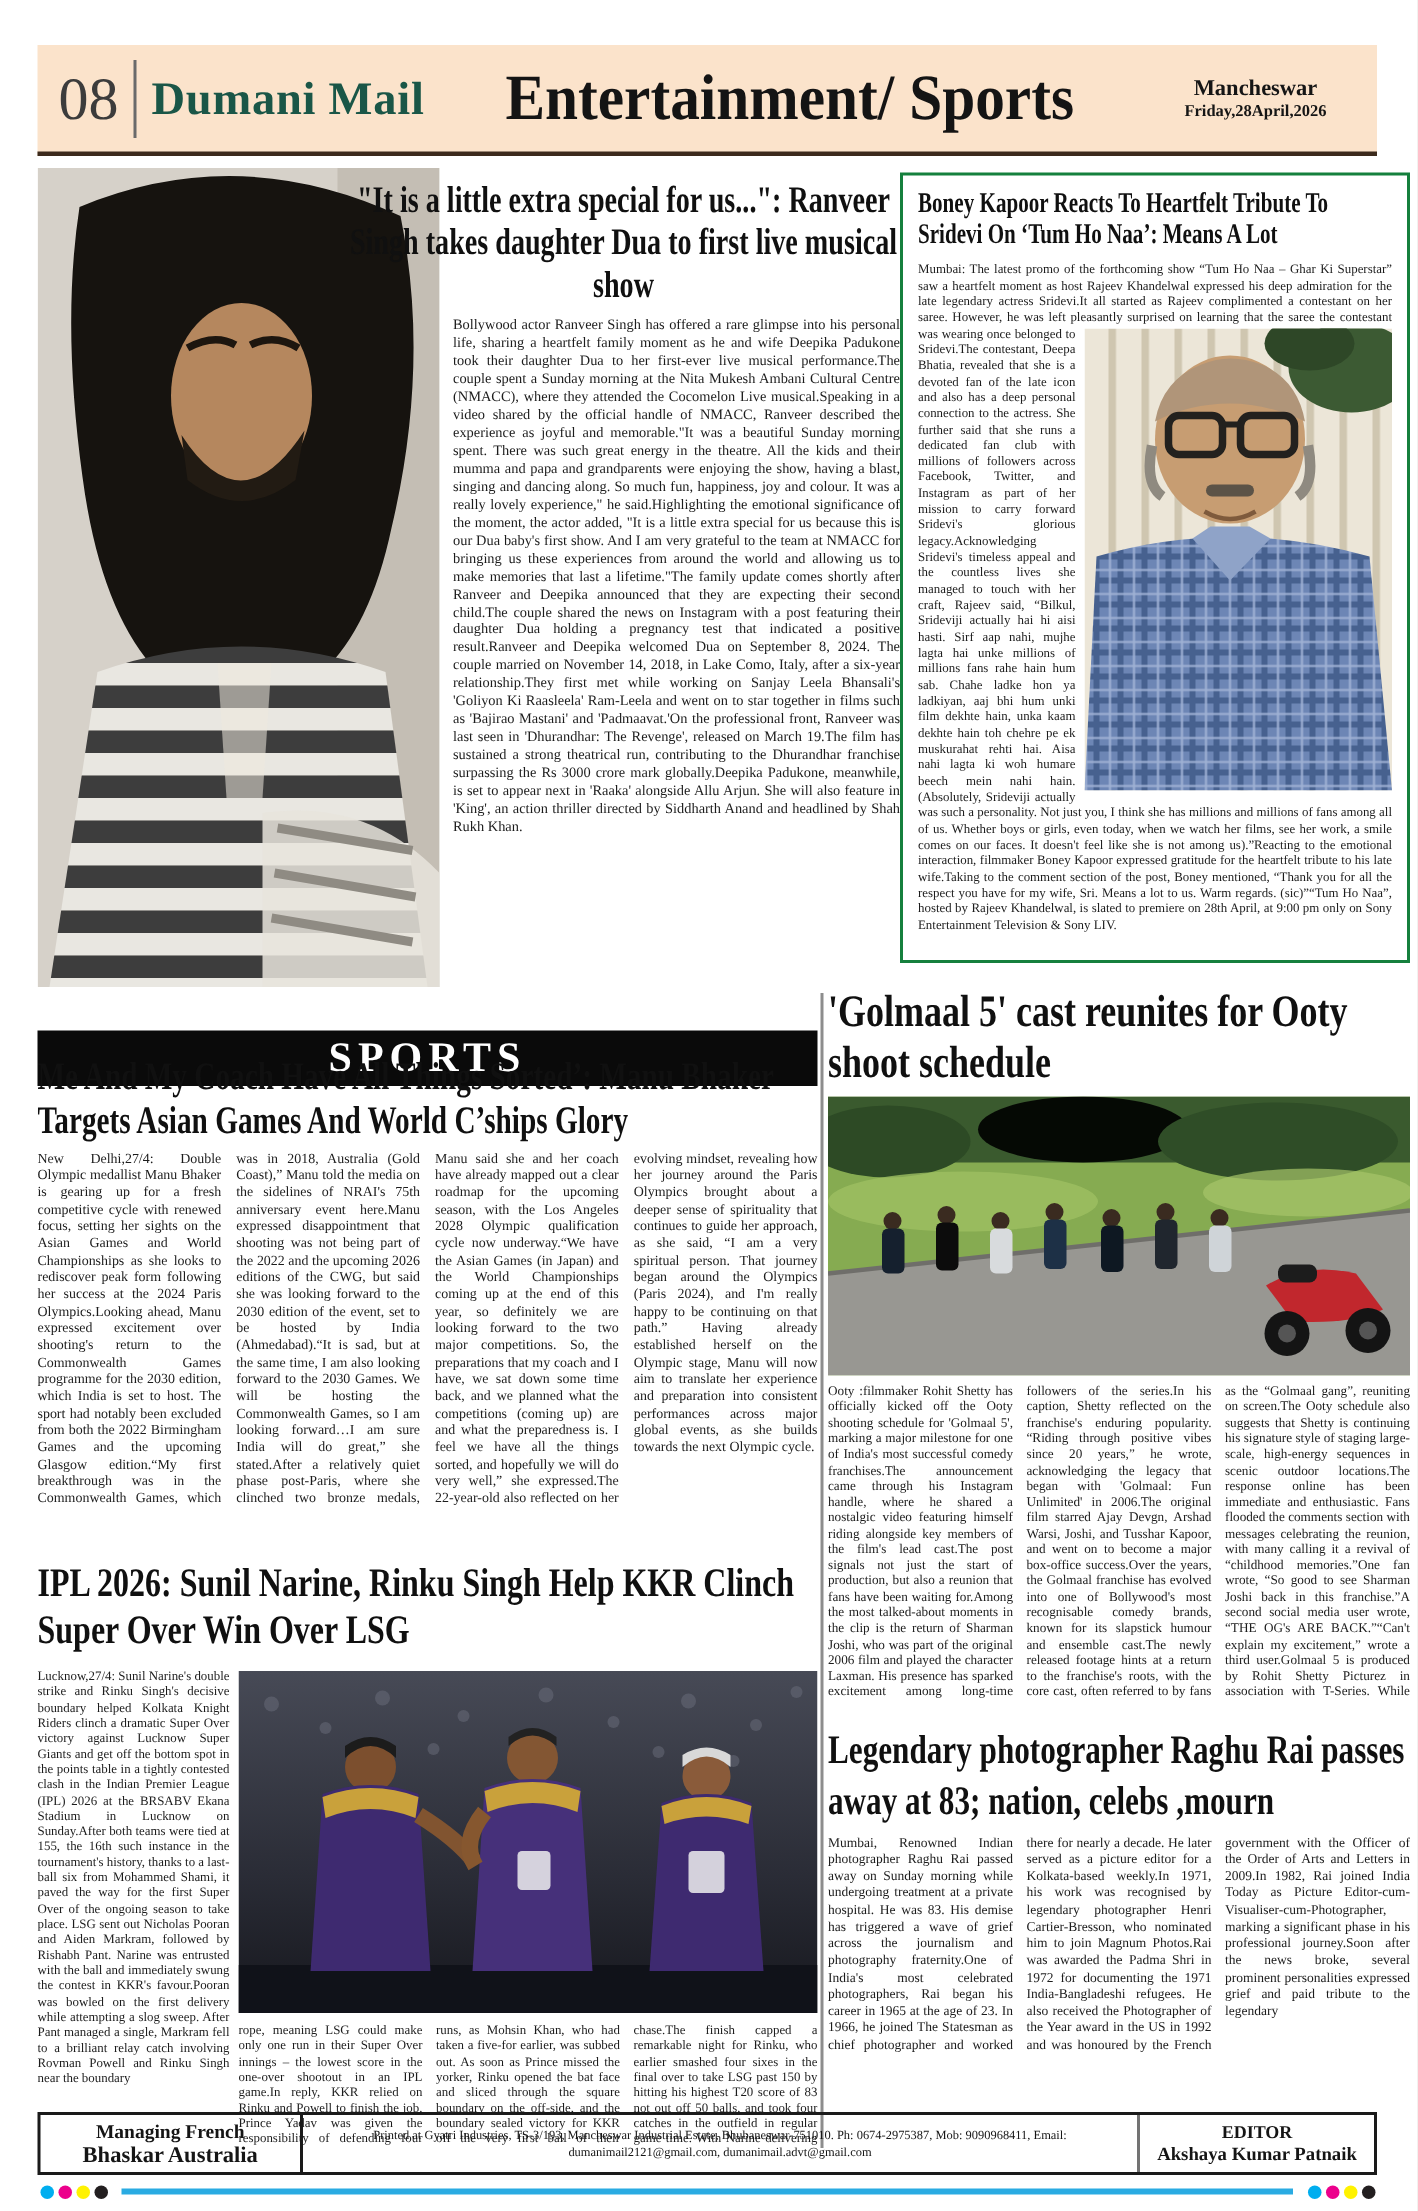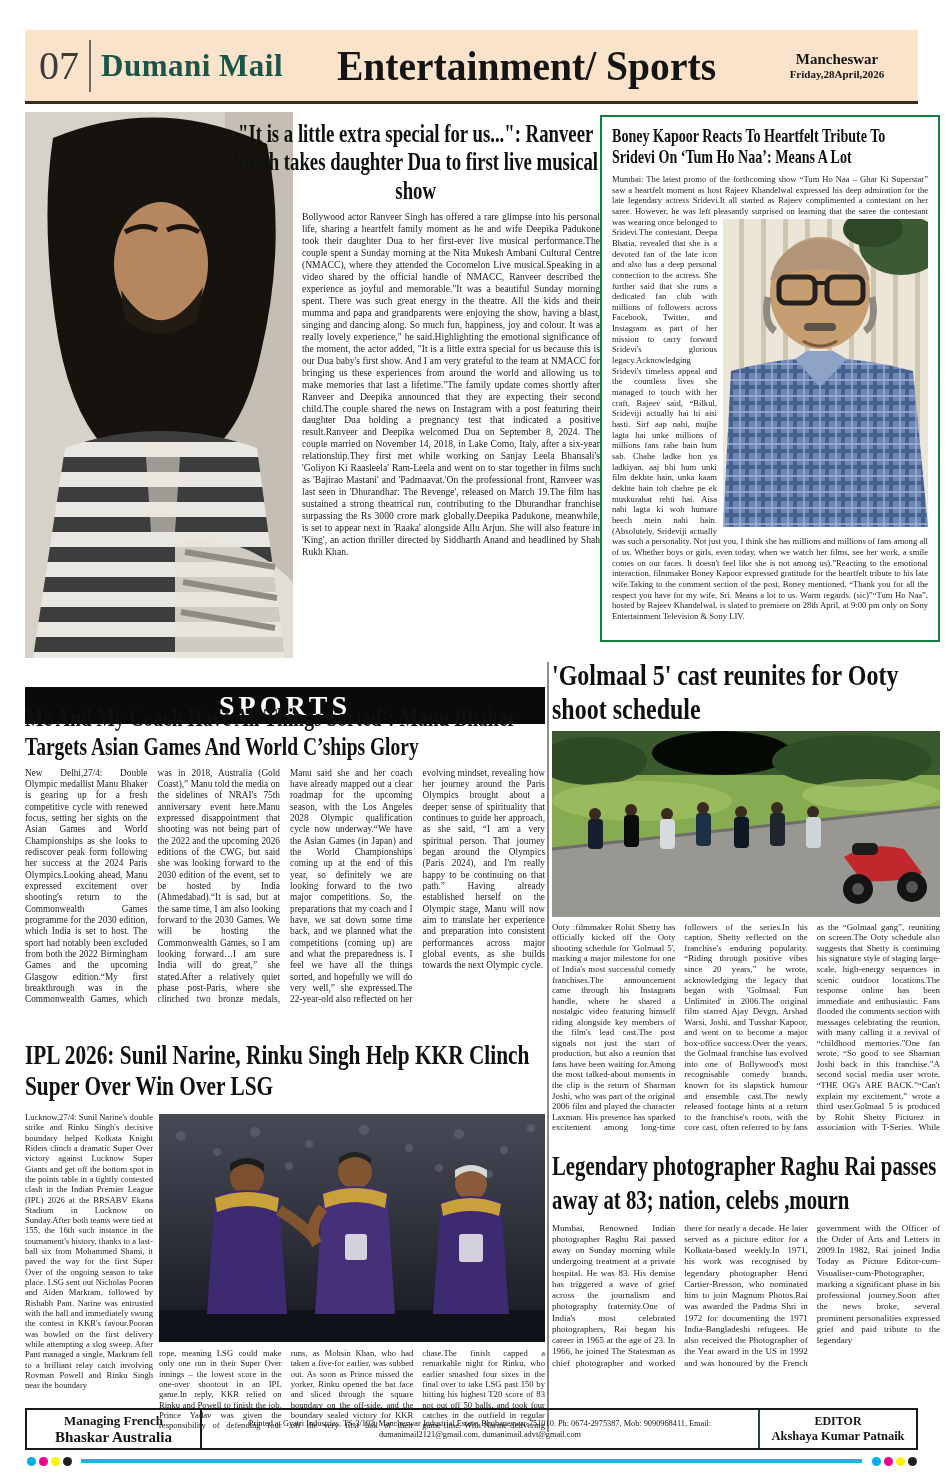--- a/index.html
+++ b/index.html
@@ -71,36 +71,36 @@
   
   .page-footer{ position:absolute; left:25px; top:1408px; width:893px; height:42px;
     border:2px solid #1a1a1a; display:flex; }
   .f-left{ width:175px; border-right:2px solid #1a1a1a; display:flex; flex-direction:column;
     align-items:center; justify-content:center; }
   .f-left .label{ font-size:13px; font-weight:bold; }
   .f-left .name{ font-size:15px; font-weight:bold; }
   .f-center{ flex:1; display:flex; flex-direction:column; align-items:center; justify-content:center;
     padding:2px 6px; }
   .f-center div{ font-size:8.3px; text-align:center; line-height:1.35; }
-  .f-right{ width:158px; border-left:2px solid #14532d; display:flex; flex-direction:column;
+  .f-right{ width:158px; border-left:2px solid #737373; display:flex; flex-direction:column;
     align-items:center; justify-content:center; }
   .f-right .label{ font-size:12px; font-weight:bold; }
   .f-right .name{ font-size:12.5px; font-weight:bold; }
   .cmyk-strip{ position:absolute; left:25px; top:1455px; width:893px; height:12px;
     display:flex; align-items:center; }
   .dot{ width:9px; height:9px; border-radius:50%; margin:0 1.5px; }
   .reg-line{ flex:1; height:4px; background:#2aabe2; margin:0 8px; }
 </style>
 </head>
 <body>
 
 <div class="page">
 
   <header class="masthead-bar" style="background: rgb(251, 227, 203);">
-    <div class="page-num">07</div>
+    <div class="page-num">08</div>
     <div class="mast-divider"></div>
     <div class="mast-name" style="color: rgb(26, 86, 71);">Dumani Mail</div>
     <div class="section-title">Entertainment/ Sports</div>
     <div class="dateline">
       <div class="city">Mancheswar</div>
       <div class="date">Friday,28April,2026</div>
     </div>
   </header>
 
   <section class="ranveer">

